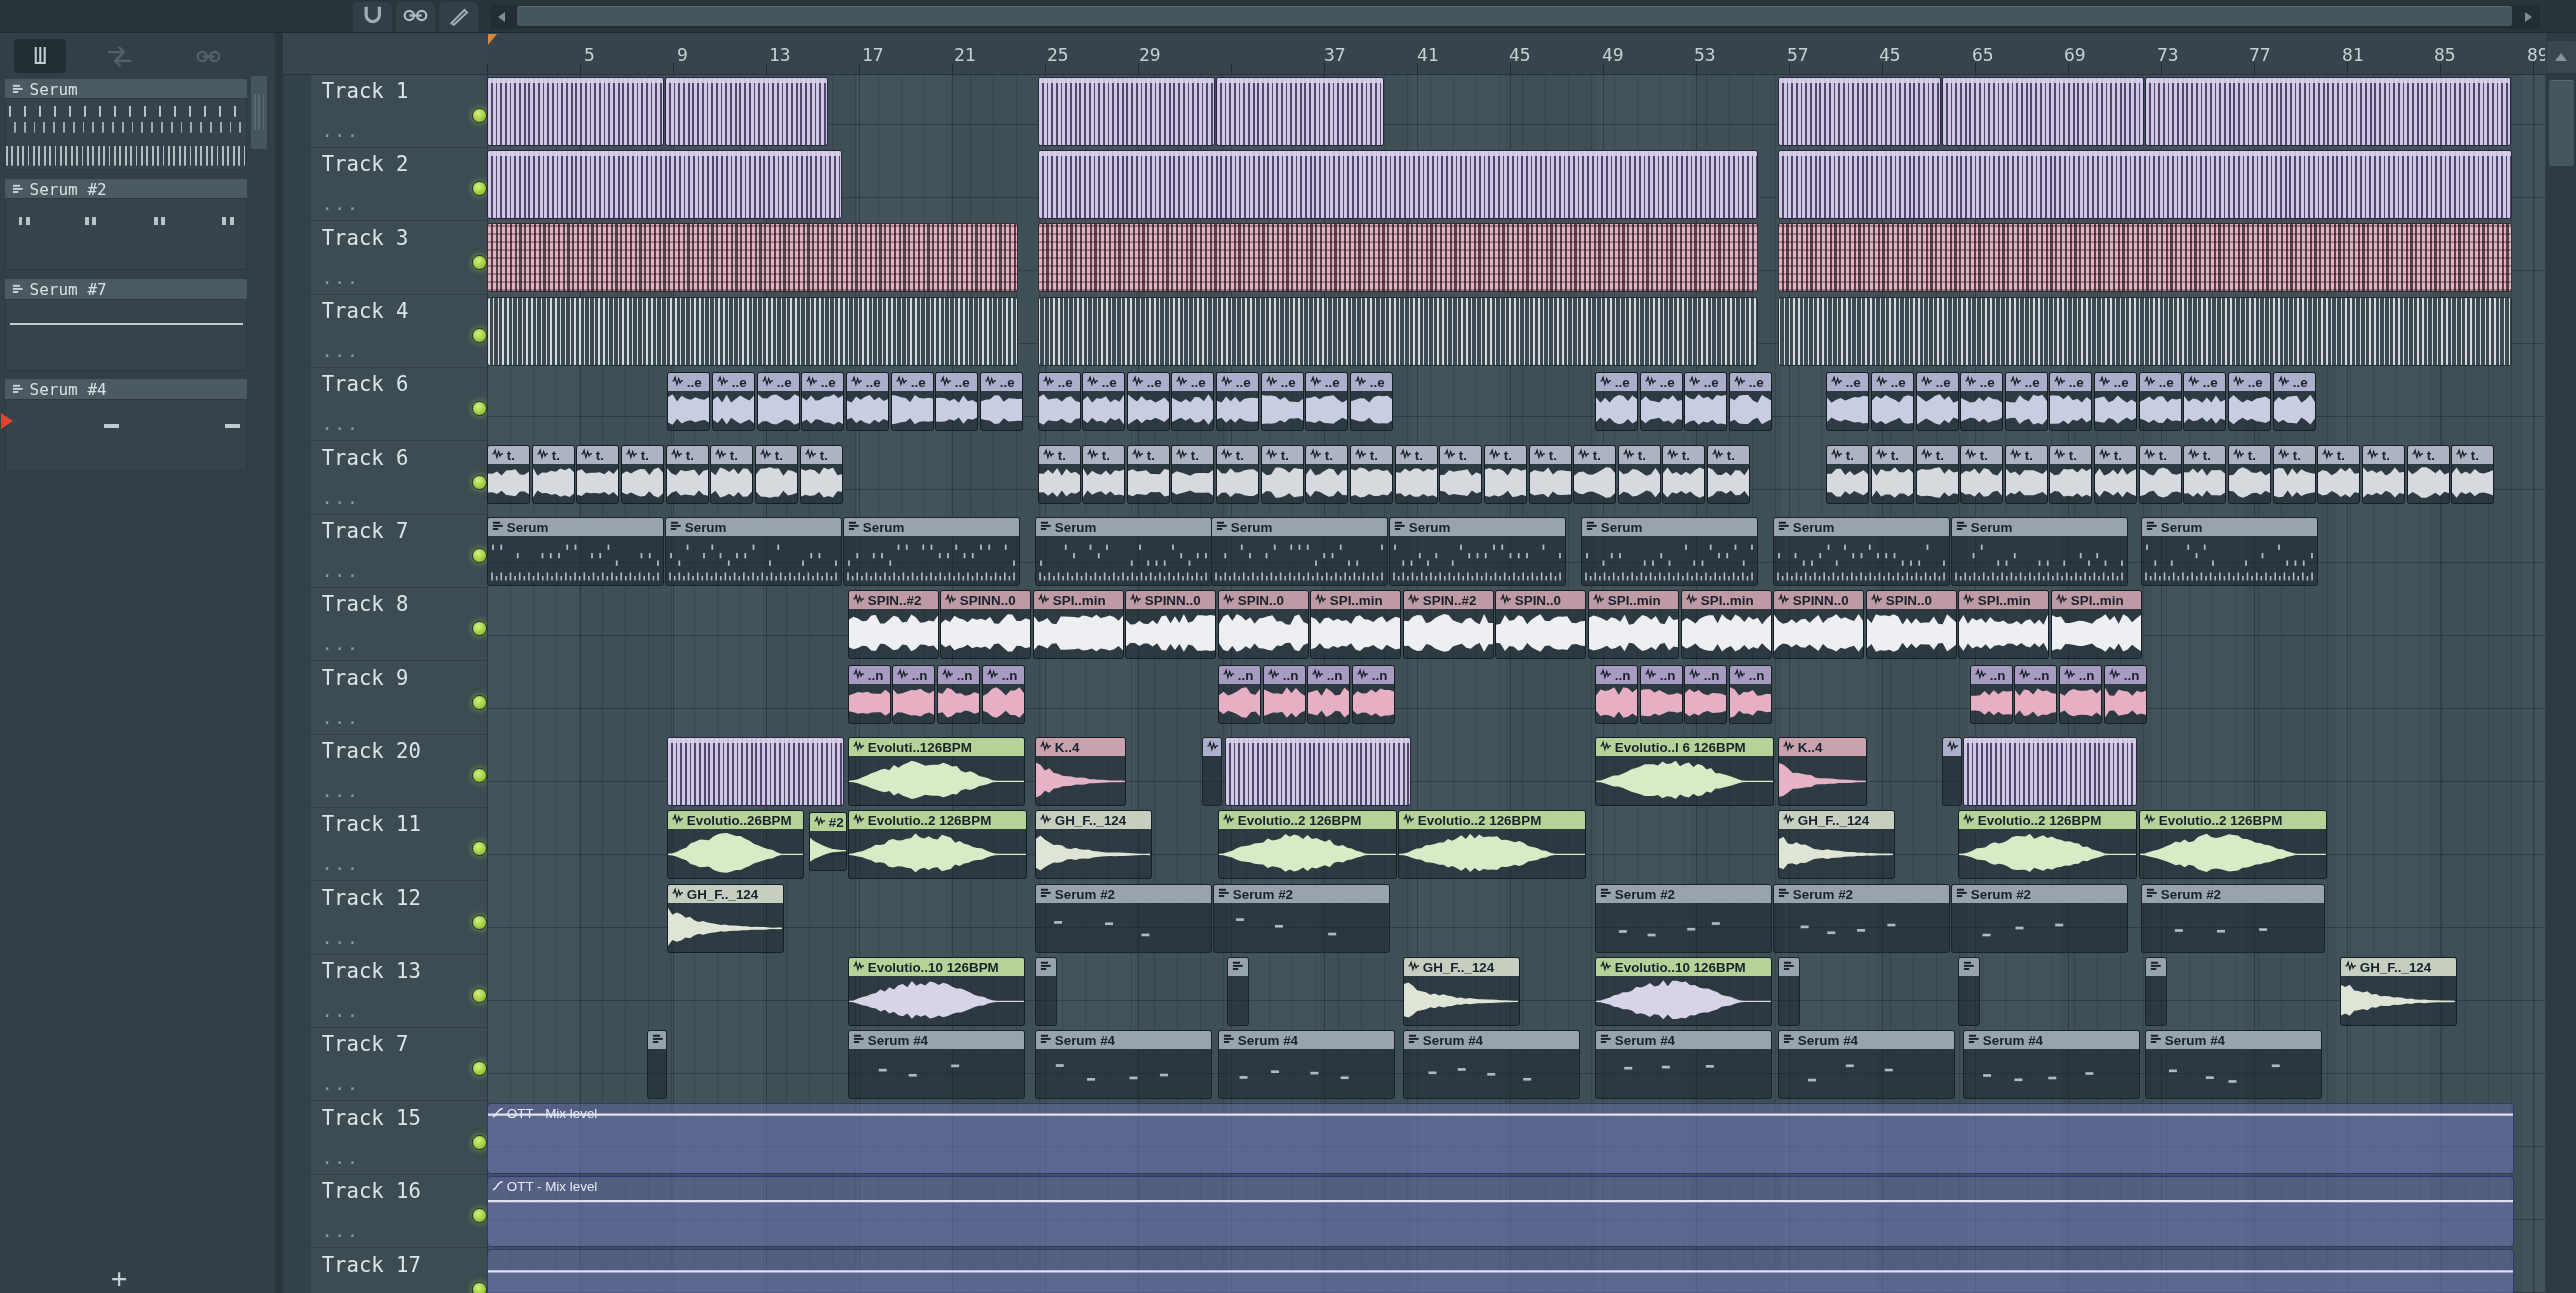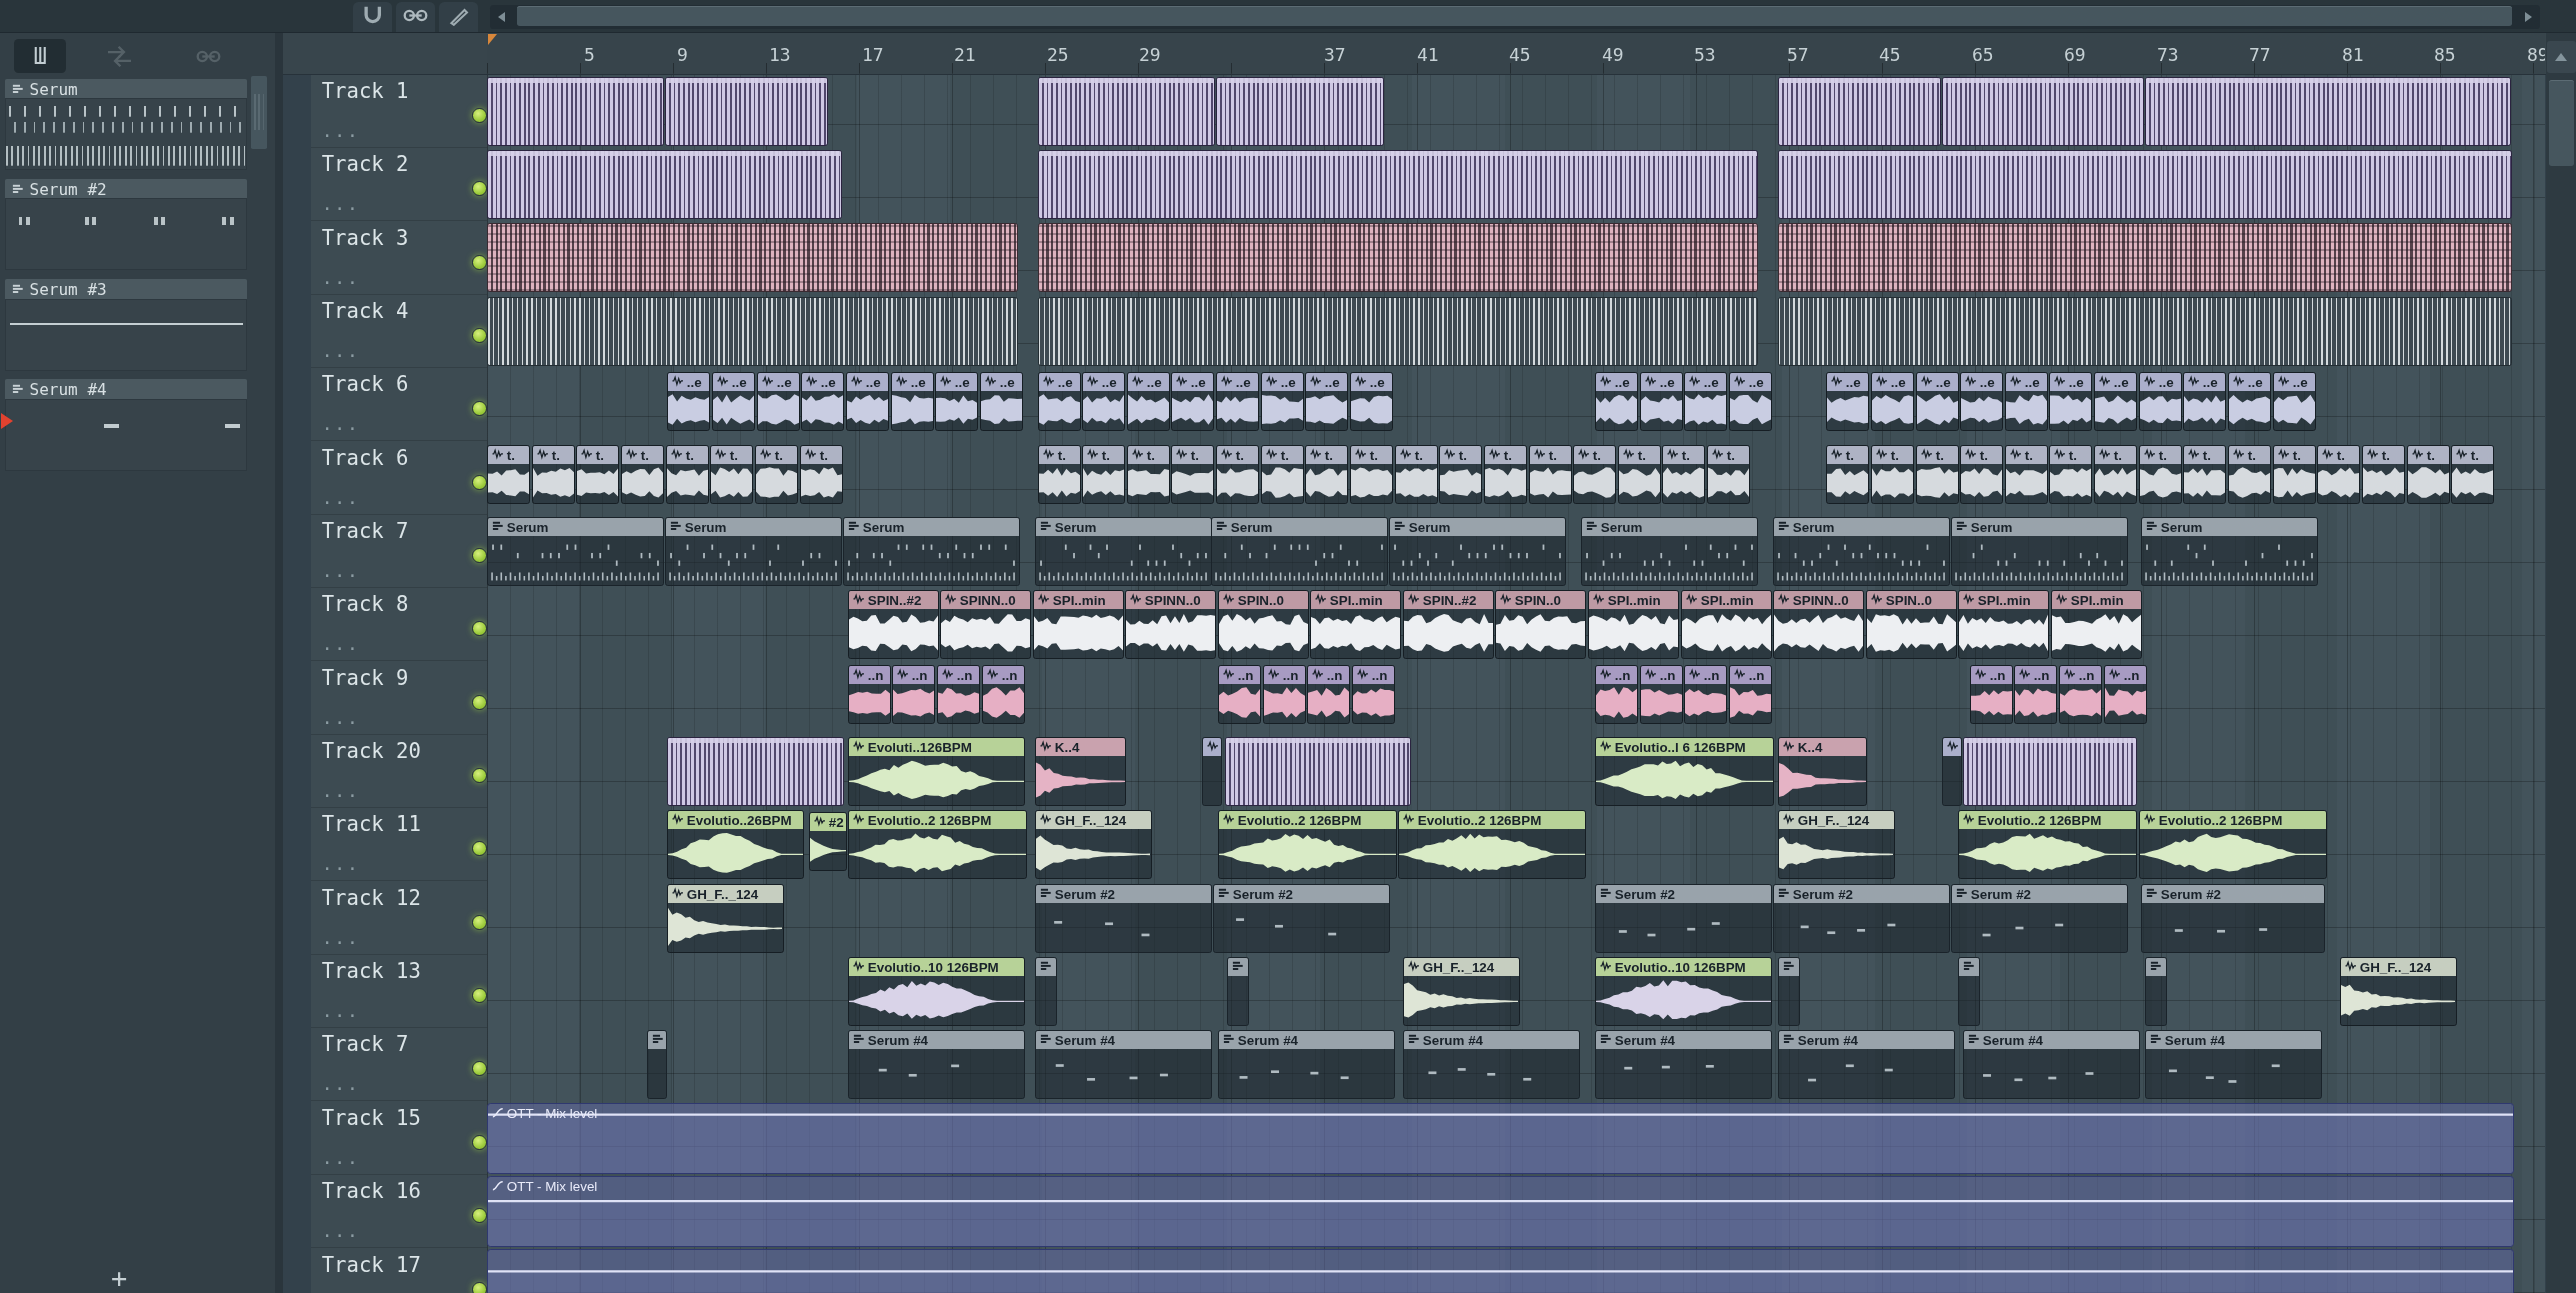--- a/index.html
+++ b/index.html
@@ -176,21 +176,21 @@
           <div class="pair-mark" style="left: 224px;"></div>
         </div>
         <div class="pat-head" style="top: 246px;">
           <div><svg width="11.6" height="11.6" viewBox="0 0 13 13">
               <g fill="#C9D2D6">
                 <rect x="1" y="2" width="8" height="2.2"></rect>
                 <rect x="1" y="5.5" width="11" height="2.2"></rect>
                 <rect x="1" y="9" width="6" height="2.2"></rect>
               </g>
             </svg></div>
-          <div>Serum #3</div>
+          <div>Serum #7</div>
         </div>
         <div class="pat-preview" style="top: 266px;">
           <div class="hline"></div>
         </div>
         <div class="pat-head" style="top: 346px;">
           <div><svg width="11.6" height="11.6" viewBox="0 0 13 13">
               <g fill="#C9D2D6">
                 <rect x="1" y="2" width="8" height="2.2"></rect>
                 <rect x="1" y="5.5" width="11" height="2.2"></rect>
                 <rect x="1" y="9" width="6" height="2.2"></rect>

